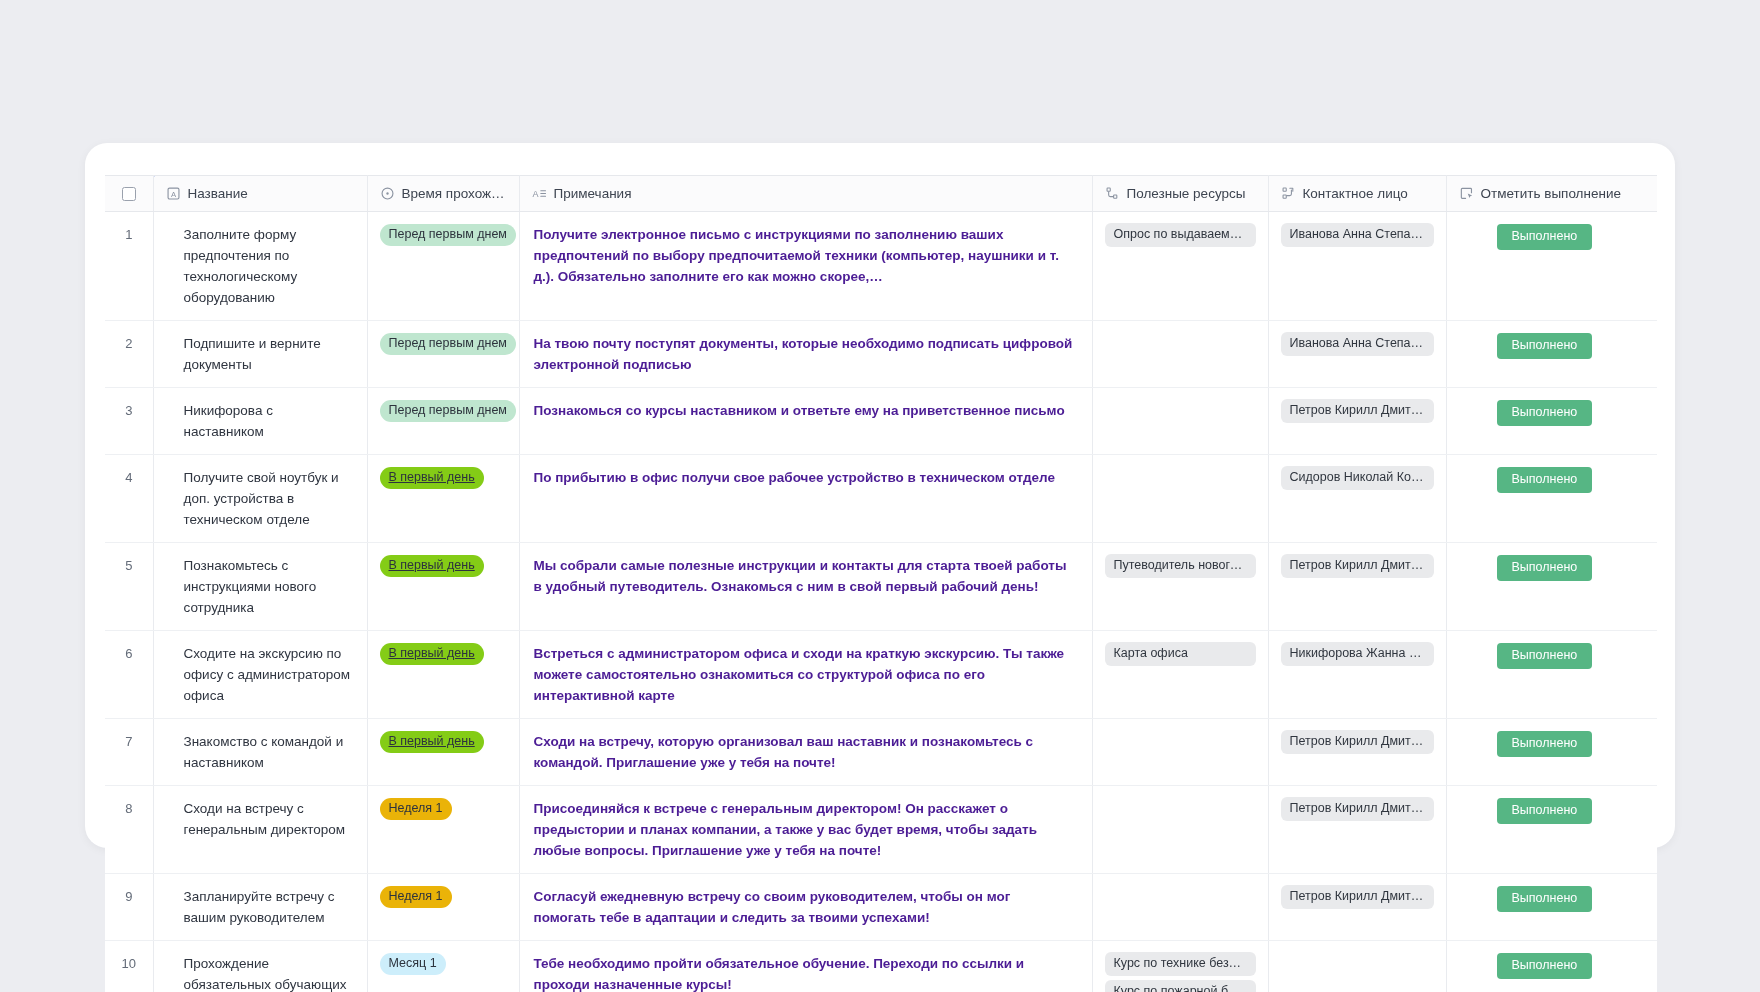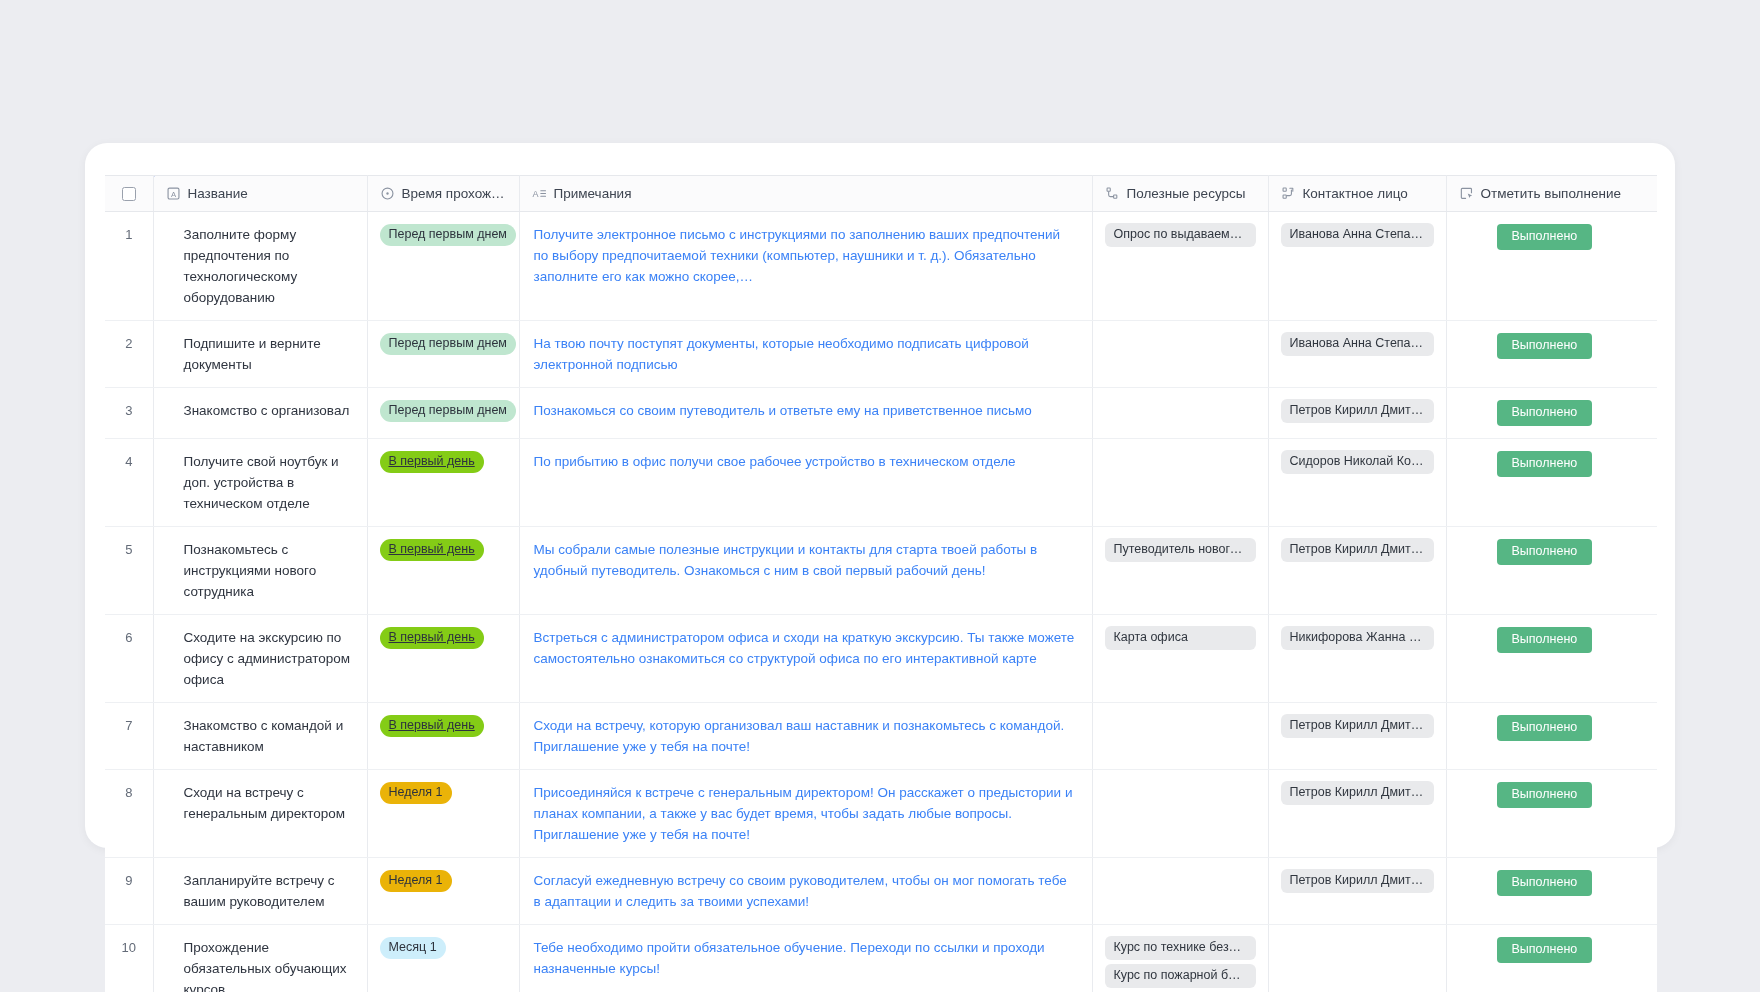--- a/index.html
+++ b/index.html
@@ -103,21 +103,21 @@
   tbody td:last-child { border-right: none; }
   tbody tr:last-child td { border-bottom: none; }
 
   td.cell-index {
     text-align: center;
     color: #636b78;
     font-size: 13px;
     padding-left: 0; padding-right: 0;
   }
   td.cell-title { padding-left: 30px; padding-right: 16px; }
-  td.cell-notes { padding-left: 14px; padding-right: 16px; color: #3b82f6; }
+  td.cell-notes { padding-left: 14px; padding-right: 16px; color: #4c1d95; font-weight: bold; }
   td.cell-time, td.cell-res, td.cell-person { padding-top: 11px; }
   td.cell-done { text-align: left; padding-left: 50px; padding-top: 12px; }
 
   .row-h2 td { height: 66px; }
   .row-h1 td { height: 45px; }
 
   .pill {
     display: inline-block;
     padding: 3px 9px 4px 9px;
     border-radius: 11px;
@@ -274,23 +274,23 @@
               <td class="cell-time"><span class="pill green">Перед первым днем</span></td>
               <td class="cell-notes">На твою почту поступят документы, которые необходимо подписать цифровой электронной подписью</td>
               <td class="cell-res"></td>
               <td class="cell-person">
                 <span class="tag">Иванова Анна Степанова</span>
               </td>
               <td class="cell-done"><button class="done-btn">Выполнено</button></td>
             </tr>
             <tr class="row-h1">
               <td class="cell-index">3</td>
-              <td class="cell-title">Знакомство с организовал</td>
+              <td class="cell-title">Никифорова с наставником</td>
               <td class="cell-time"><span class="pill green">Перед первым днем</span></td>
-              <td class="cell-notes">Познакомься со своим путеводитель и ответьте ему на приветственное письмо</td>
+              <td class="cell-notes">Познакомься со курсы наставником и ответьте ему на приветственное письмо</td>
               <td class="cell-res"></td>
               <td class="cell-person">
                 <span class="tag">Петров Кирилл Дмитриевич</span>
               </td>
               <td class="cell-done"><button class="done-btn">Выполнено</button></td>
             </tr>
             <tr class="row-h2">
               <td class="cell-index">4</td>
               <td class="cell-title">Получите свой ноутбук и доп. устройства в техническом отделе</td>
               <td class="cell-time"><span class="pill yellow">В первый день</span></td>

